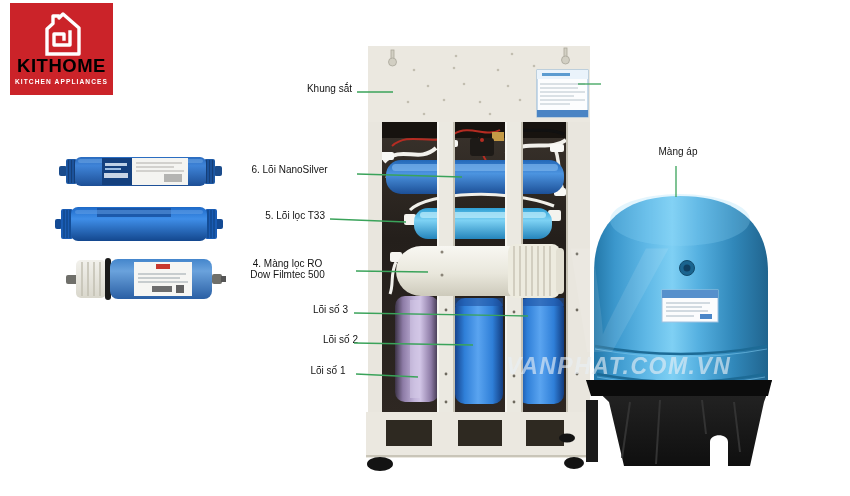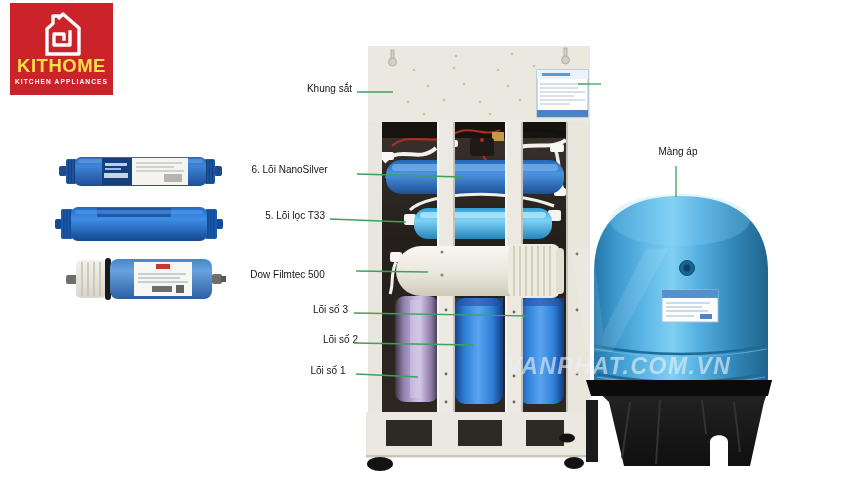--- a/index.html
+++ b/index.html
@@ -5,21 +5,21 @@
   html,body{margin:0;padding:0;background:#ffffff;}
   .stage{
     position:relative;width:850px;height:496px;background:#ffffff;
     font-family:"Liberation Sans",sans-serif;overflow:hidden;
   }
   .stage *{box-sizing:border-box;}
   
   .logo{position:absolute;left:10px;top:3px;width:103px;height:92px;background:#cb2329;
         display:flex;flex-direction:column;align-items:center;}
   .logo-icon{margin-top:5px;width:46px;height:48px;}
-  .logo-name{color:#fde047;font-weight:bold;font-size:18.5px;letter-spacing:.5px;margin-top:1px;line-height:1;}
+  .logo-name{color:#000000;font-weight:bold;font-size:18.5px;letter-spacing:.5px;margin-top:1px;line-height:1;}
   .logo-tag{color:#ffffff;font-weight:bold;font-size:6.6px;letter-spacing:1.1px;margin-top:3px;line-height:1;}
   
   .label{position:absolute;font-size:10px;color:#131313;line-height:1.05;white-space:nowrap;}
   .lbl-khung{left:240px;top:84px;width:112px;text-align:right;}
   .lbl-thongso{left:604px;top:77px;}
   .lbl-nano{left:226px;top:165px;width:127px;text-align:center;}
   .lbl-t33{left:226px;top:211px;width:99px;text-align:right;}
   .lbl-ro{left:222px;top:259px;width:131px;text-align:center;white-space:normal;}
   .lbl-loi3{left:277px;top:305px;width:71px;text-align:right;}
   .lbl-loi2{left:287px;top:335px;width:71px;text-align:right;}
@@ -361,21 +361,21 @@
     </g>
   </svg>
 
   <div class="watermark-emblem">V</div>
   <div class="watermark">VANPHAT.COM.VN</div>
 
   <div class="label lbl-khung">Khung sắt</div>
   <div class="label lbl-nano">6. Lõi NanoSilver</div>
   <div class="label lbl-t33">5. Lõi lọc T33</div>
   <div class="label lbl-ro">
-    <br>
+    <span>4. Màng lọc RO</span><br>
     <span>Dow Filmtec 500</span>
   </div>
   <div class="label lbl-loi3">Lõi số 3</div>
   <div class="label lbl-loi2">Lõi số 2</div>
   <div class="label lbl-loi1">Lõi số 1</div>
   <div class="label lbl-binhap">Màng áp</div>
 
   <svg class="lines" width="850" height="496" viewBox="0 0 850 496">
     <g stroke="#3aa35a" stroke-width="1.3">
       <line x1="357" y1="92" x2="393" y2="92"></line>

